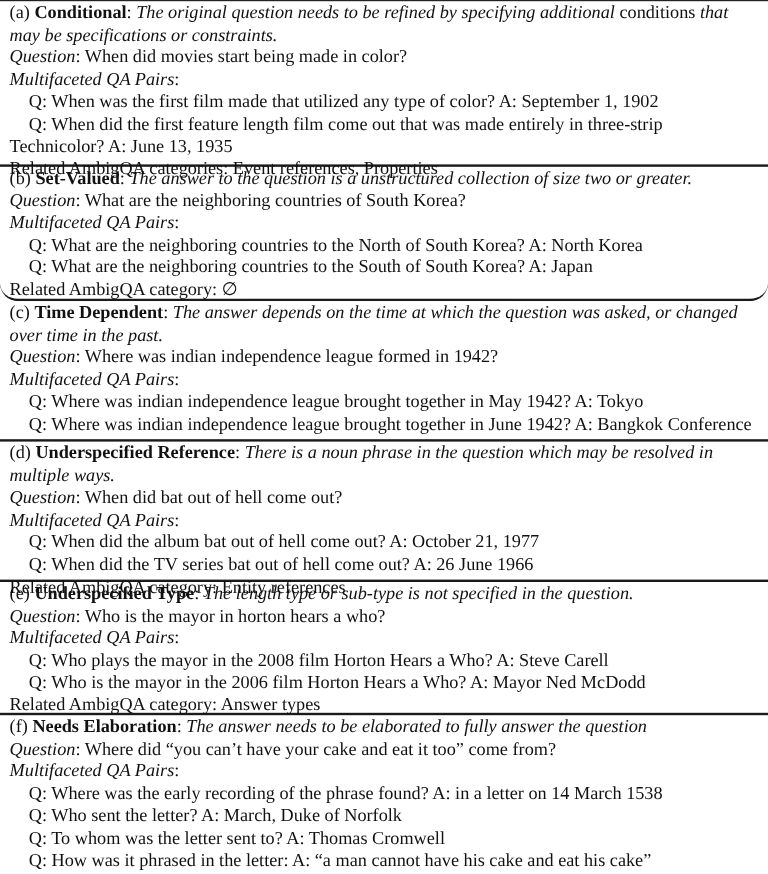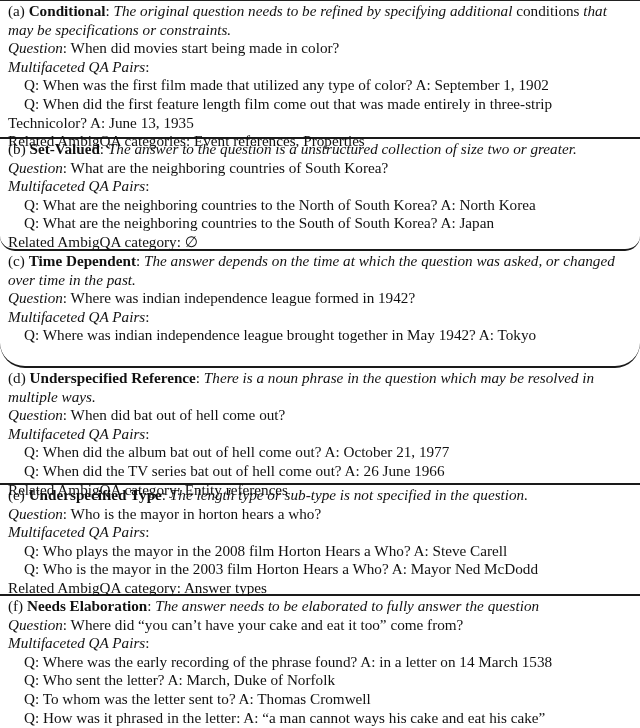--- a/index.html
+++ b/index.html
@@ -16,21 +16,21 @@
     padding: 1px 8px 1px 8px;
     border-bottom: 2px solid #1a1a1a;
   }
   .section:last-child { border-bottom: 2.5px solid #1a1a1a; }
   .line { white-space: normal; }
   .qa { text-indent: 16px; }
   .it { font-style: italic; }
   .b { font-weight: bold; text-align: center; }
   .s-a { height: 134px; }
   .s-b { height: 108px; border-radius: 15px; }
-  .s-c { height: 113px; border-radius: 25px; }
+  .s-c { height: 113px; }
   .s-d { height: 113px; }
   .s-e { height: 107px; }
   .s-f { height: 132px; }
 </style>
 </head>
 <body>
 
 <div class="table">
 
   <div class="section s-a">
@@ -61,20 +61,21 @@
 
   <div class="section s-c">
     <div class="line">
       <span>(c)</span>
       <span class="b">Time Dependent</span><span>:</span>
       <span class="it">The answer depends on the time at which the question was asked, or changed over time in the past.</span>
     </div>
     <div class="line"><span class="it">Question</span><span>:</span> <span>Where was indian independence league formed in 1942?</span></div>
     <div class="line"><span class="it">Multifaceted QA Pairs</span><span>:</span></div>
     <div class="line qa">Q: Where was indian independence league brought together in May 1942? A: Tokyo</div>
+    <div class="line qa">Q: Where was indian independence league brought together in June 1942? A: Bangkok Conference</div>
   </div>
 
   <div class="section s-d">
     <div class="line">
       <span>(d)</span>
       <span class="b">Underspecified Reference</span><span>:</span>
       <span class="it">There is a noun phrase in the question which may be resolved in multiple ways.</span>
     </div>
     <div class="line"><span class="it">Question</span><span>:</span> <span>When did bat out of hell come out?</span></div>
     <div class="line"><span class="it">Multifaceted QA Pairs</span><span>:</span></div>
@@ -85,32 +86,32 @@
 
   <div class="section s-e">
     <div class="line">
       <span>(e)</span>
       <span class="b">Underspecified Type</span><span>:</span>
       <span class="it">The length type or sub-type is not specified in the question.</span>
     </div>
     <div class="line"><span class="it">Question</span><span>:</span> <span>Who is the mayor in horton hears a who?</span></div>
     <div class="line"><span class="it">Multifaceted QA Pairs</span><span>:</span></div>
     <div class="line qa">Q: Who plays the mayor in the 2008 film Horton Hears a Who? A: Steve Carell</div>
-    <div class="line qa">Q: Who is the mayor in the 2003 film Horton Hears a Who? A: Mayor Ned McDodd</div>
+    <div class="line qa">Q: Who is the mayor in the 2006 film Horton Hears a Who? A: Mayor Ned McDodd</div>
     <div class="line">Related AmbigQA category: Answer types</div>
   </div>
 
   <div class="section s-f">
     <div class="line">
       <span>(f)</span>
       <span class="b">Needs Elaboration</span><span>:</span>
       <span class="it">The answer needs to be elaborated to fully answer the question</span>
     </div>
     <div class="line"><span class="it">Question</span><span>:</span> <span>Where did “you can’t have your cake and eat it too” come from?</span></div>
     <div class="line"><span class="it">Multifaceted QA Pairs</span><span>:</span></div>
     <div class="line qa">Q: Where was the early recording of the phrase found? A: in a letter on 14 March 1538</div>
     <div class="line qa">Q: Who sent the letter? A: March, Duke of Norfolk</div>
     <div class="line qa">Q: To whom was the letter sent to? A: Thomas Cromwell</div>
-    <div class="line qa">Q: How was it phrased in the letter: A: “a man cannot ways his cake and eat his cake”</div>
+    <div class="line qa">Q: How was it phrased in the letter: A: “a man cannot have his cake and eat his cake”</div>
     <div class="line">Related AmbigQA category: ∅</div>
   </div>
 
 </div>
 
 </body></html>

